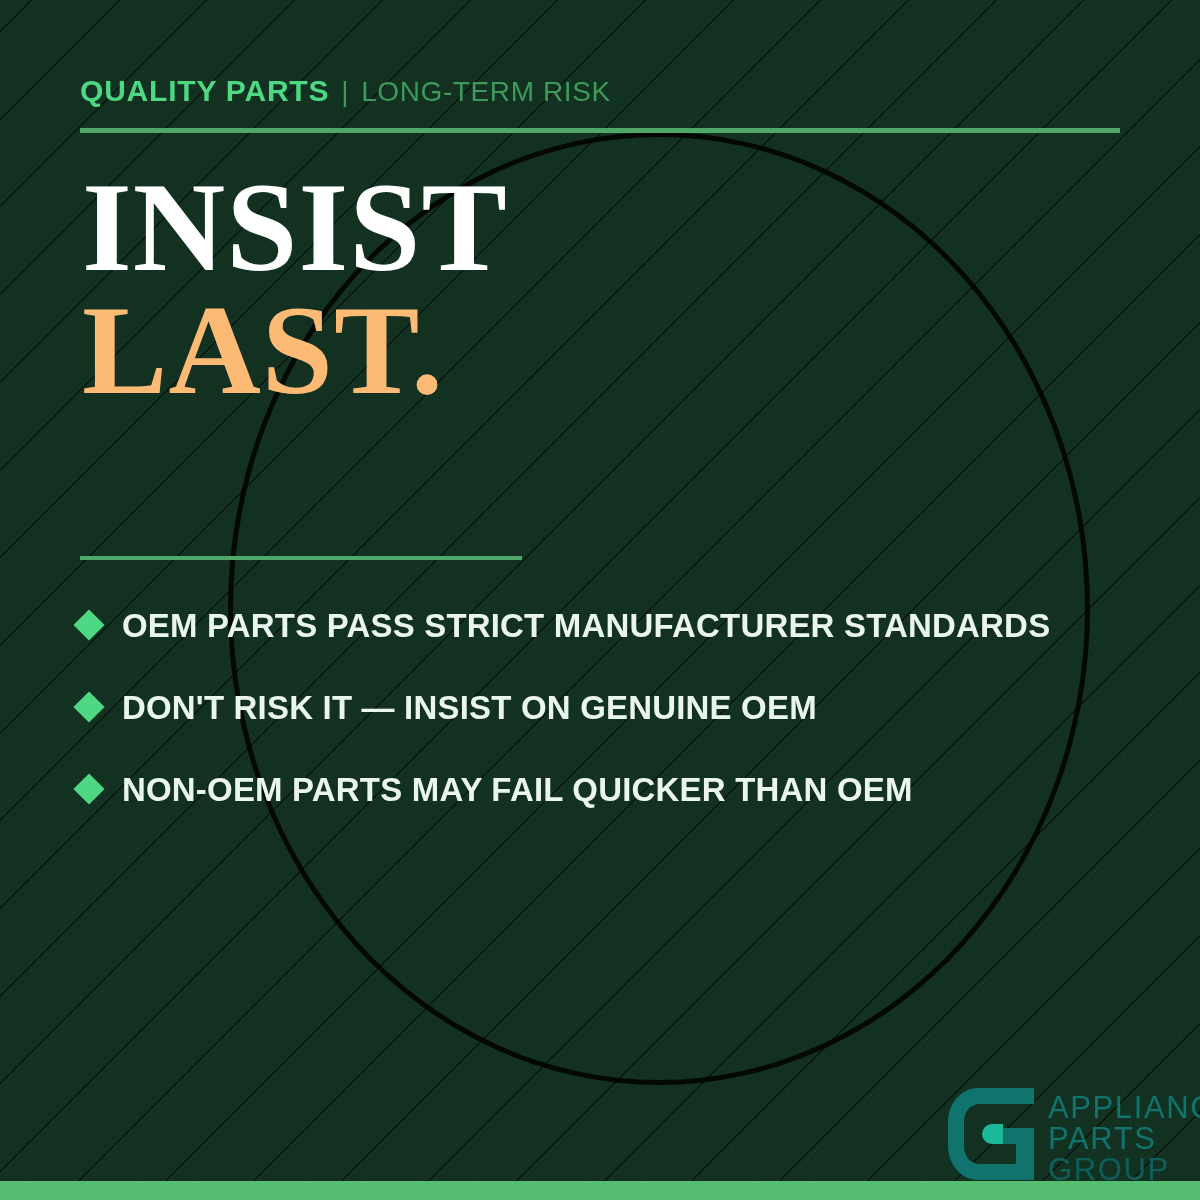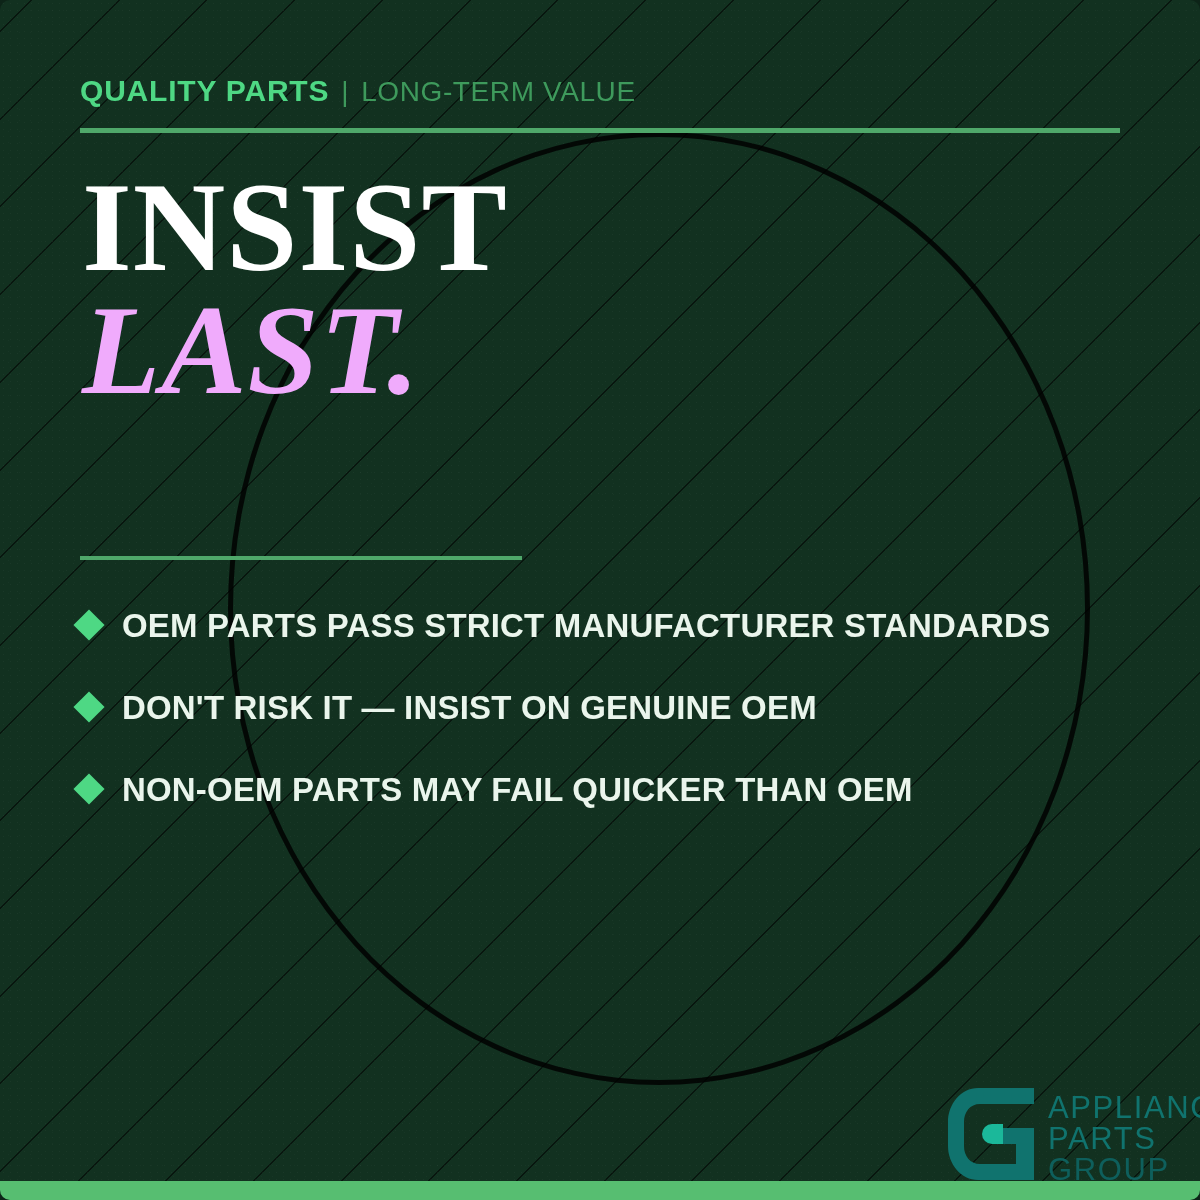--- a/index.html
+++ b/index.html
@@ -8,21 +8,20 @@
     background: #0d2418;
   }
 
   #poster {
     position: relative;
     width: 1200px;
     height: 1200px;
     overflow: hidden;
     background: #123120;
     font-family: "Liberation Sans", sans-serif;
-    border-radius: 10px;
   }
 
   
   .bg-diagonals {
     position: absolute;
     inset: 0;
     background-image: repeating-linear-gradient(
       -45deg,
       rgba(0,0,0,0.55) 0px,
       rgba(0,0,0,0.55) 1.4px,
@@ -94,21 +93,21 @@
     left: 82px;
     top: 166px;
     font-family: "Liberation Serif", "DejaVu Serif", serif;
     font-weight: bold;
     font-size: 128px;
     line-height: 0.96;
     letter-spacing: 1px;
   }
   .headline-line { display: block; }
   .hl-white { color: #FFFFFF; }
-  .hl-green { color: #f0abfc; font-style: italic; }
+  .hl-green { color: #fdba74; }
 
   .mid-rule {
     position: absolute;
     left: 80px;
     top: 556px;
     width: 442px;
     height: 4px;
     background: #4FA86A;
   }
 
@@ -186,21 +185,21 @@
 
 <div id="poster">
 
   <div class="bg-diagonals"></div>
   <div class="bg-noise"></div>
   <div class="bg-circle"></div>
 
   <div class="eyebrow">
     <span class="eyebrow-main">QUALITY PARTS</span>
     <span class="eyebrow-sub">|</span>
-    <span class="eyebrow-sub">LONG-TERM VALUE</span>
+    <span class="eyebrow-sub">LONG-TERM RISK</span>
   </div>
 
   <div class="top-rule"></div>
 
   <div class="headline">
     <span class="headline-line hl-white">INSIST</span>
     <span class="headline-line hl-green">LAST.</span>
   </div>
 
   <div class="mid-rule"></div>

